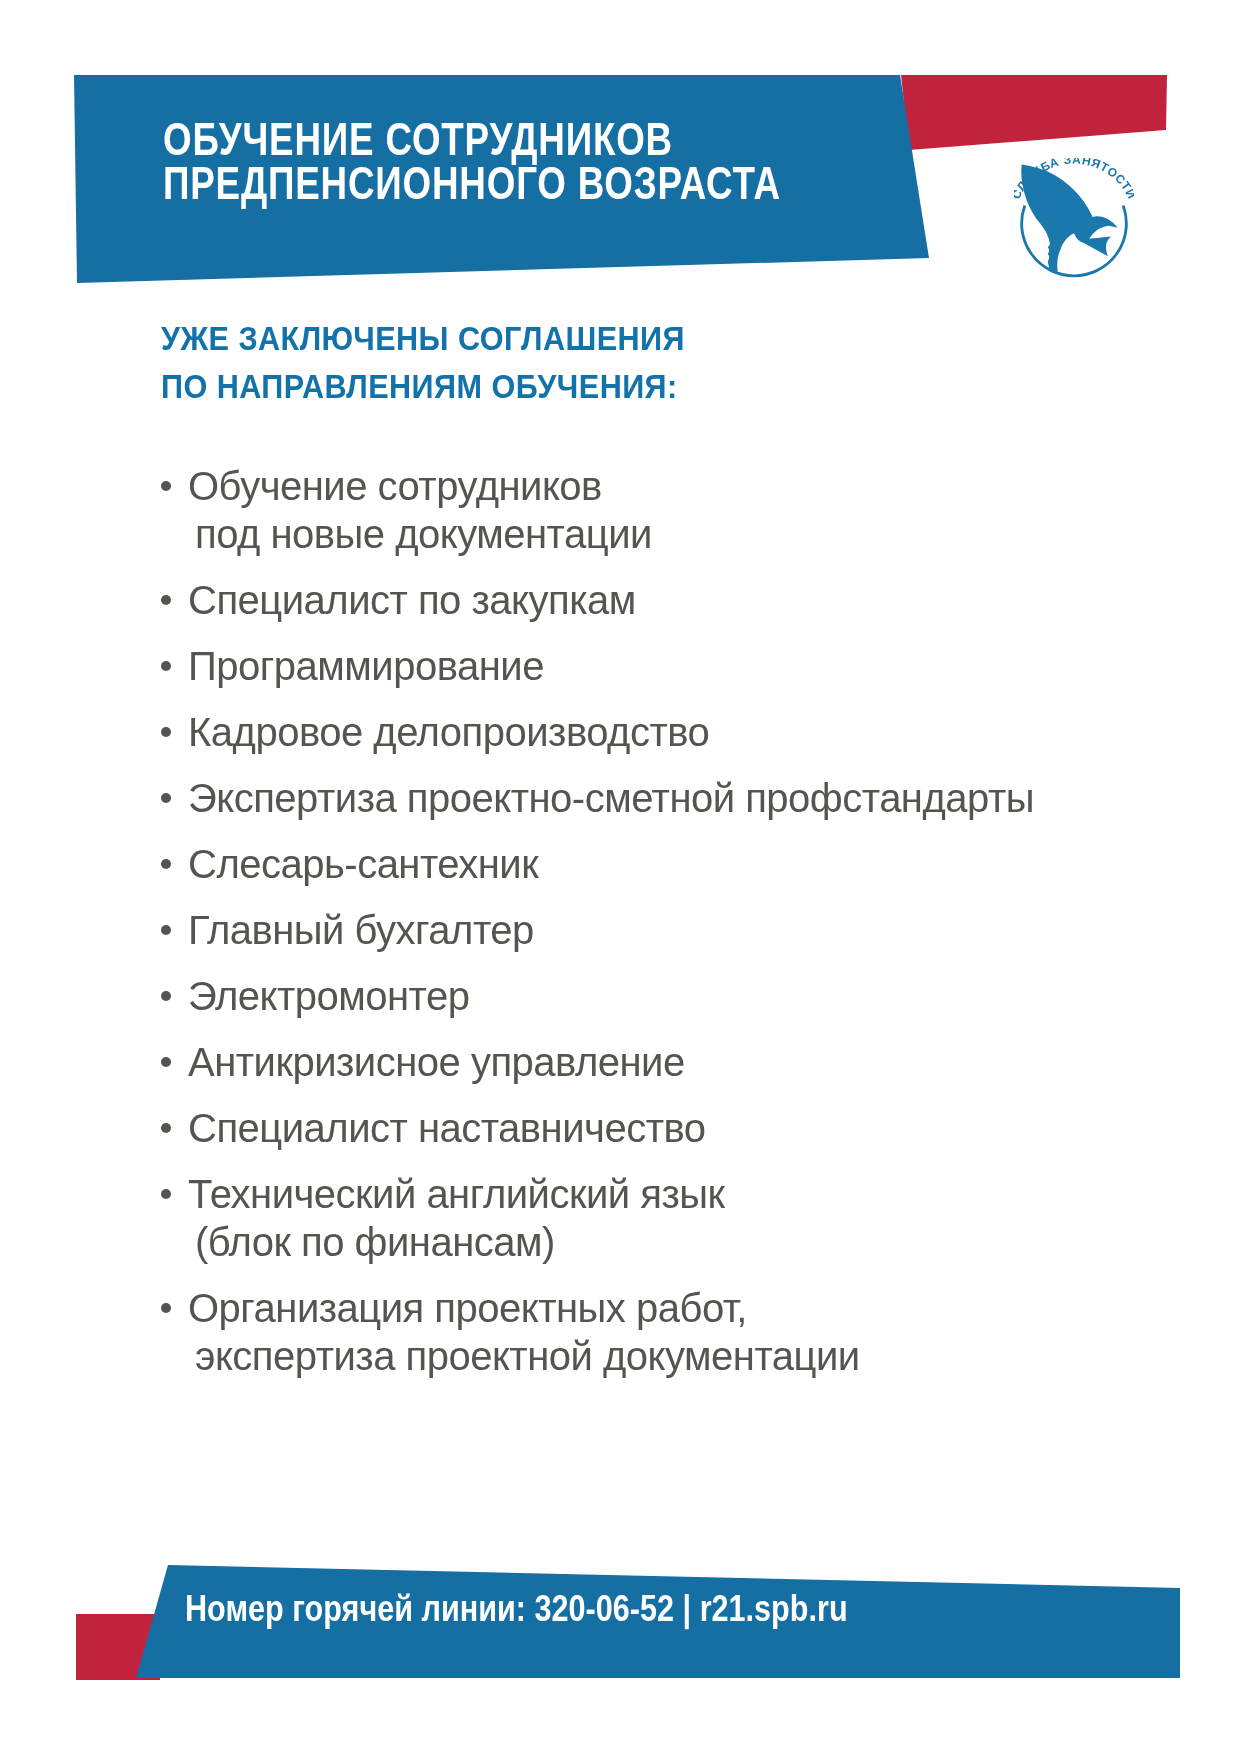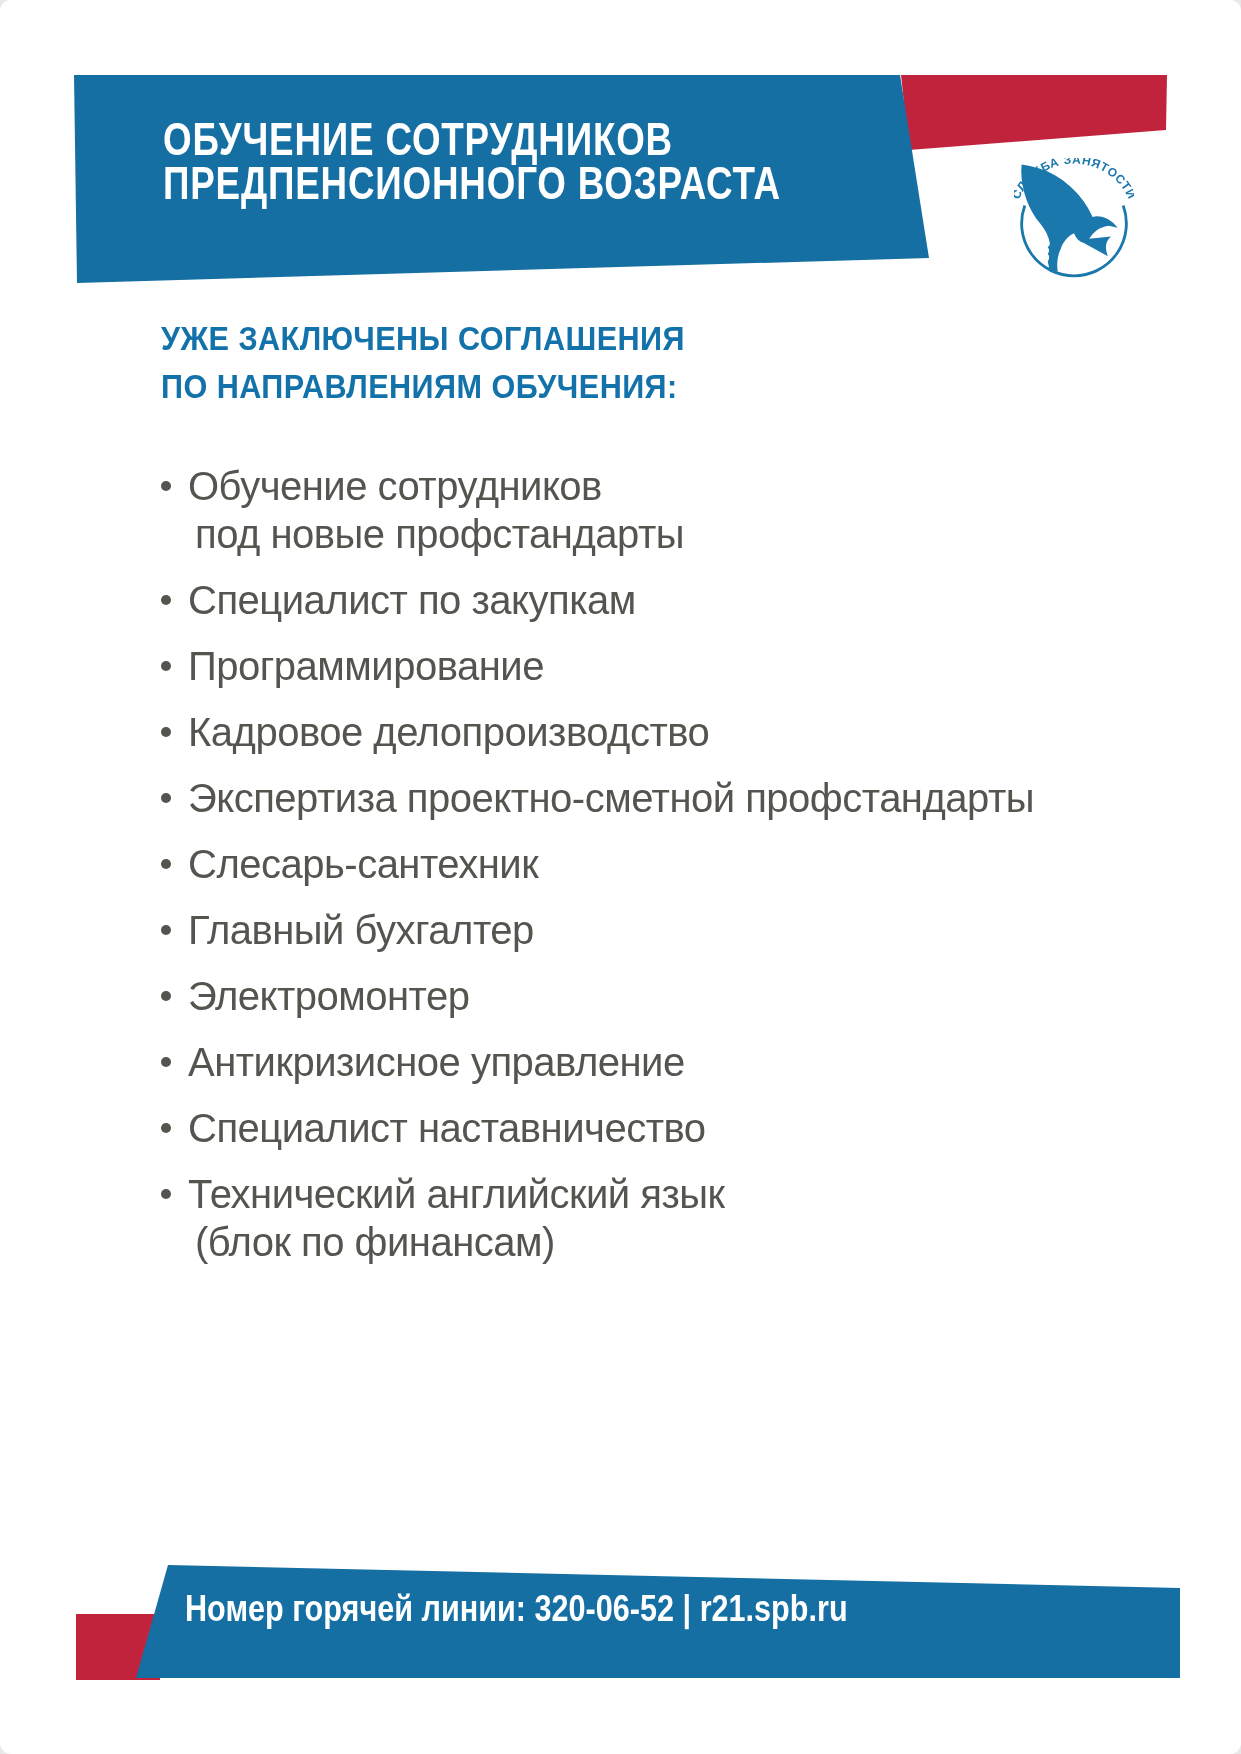--- a/index.html
+++ b/index.html
@@ -1,20 +1,19 @@
 <!DOCTYPE html>
 <html><head>
 <meta charset="utf-8">
 <style>
   html,body{margin:0;padding:0;background:#e8e8e8;}
   .page{
     position:relative; width:1241px; height:1754px; background:#ffffff;
     margin:0 auto; overflow:hidden;
     font-family:"Liberation Sans", sans-serif;
-    border-radius:11px;
   }
   
   .banner-blue{
     position:absolute; left:74px; top:75px; width:858px; height:210px;
     background:#156fa2;
     clip-path:polygon(0px 0px, 826px 0px, 855px 183px, 3px 208px);
   }
   .banner-red{
     position:absolute; left:898px; top:75px; width:272px; height:77px;
     background:#c2233c;
@@ -87,21 +86,21 @@
              C83,82 84,76 89,72 L69,74 C73,67 79,63 87,62 L95,64
              C89,56 80,52 72,54 C66,40 52,22 30,12 C22,9 14,7 7,6 Z"></path>
   </svg>
 
   <h2 class="subheading"><span>УЖЕ ЗАКЛЮЧЕНЫ СОГЛАШЕНИЯ</span><br><span>ПО НАПРАВЛЕНИЯМ ОБУЧЕНИЯ:</span></h2>
 
   <ul class="course-list">
     <li>
       <span class="bullet"></span>
       <span class="line">Обучение сотрудников</span>
-      <span class="line cont">под новые профстандарты</span>
+      <span class="line cont">под новые документации</span>
     </li>
     <li>
       <span class="bullet"></span>
       <span class="line">Специалист по закупкам</span>
     </li>
     <li>
       <span class="bullet"></span>
       <span class="line">Программирование</span>
     </li>
     <li>
@@ -130,19 +129,24 @@
     </li>
     <li>
       <span class="bullet"></span>
       <span class="line">Специалист наставничество</span>
     </li>
     <li>
       <span class="bullet"></span>
       <span class="line">Технический английский язык</span>
       <span class="line cont">(блок по финансам)</span>
     </li>
+    <li>
+      <span class="bullet"></span>
+      <span class="line">Организация проектных работ,</span>
+      <span class="line cont">экспертиза проектной документации</span>
+    </li>
   </ul>
 
   <div class="footer-red"></div>
   <div class="footer-blue"></div>
   <p class="footer-text">Номер горячей линии: 320-06-52  |  r21.spb.ru</p>
 
 </div>
 
 </body></html>

